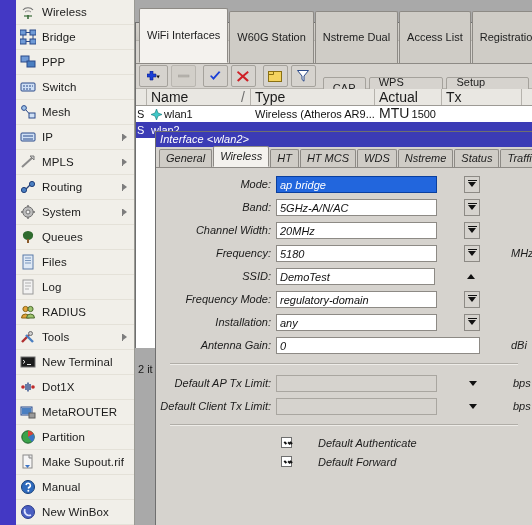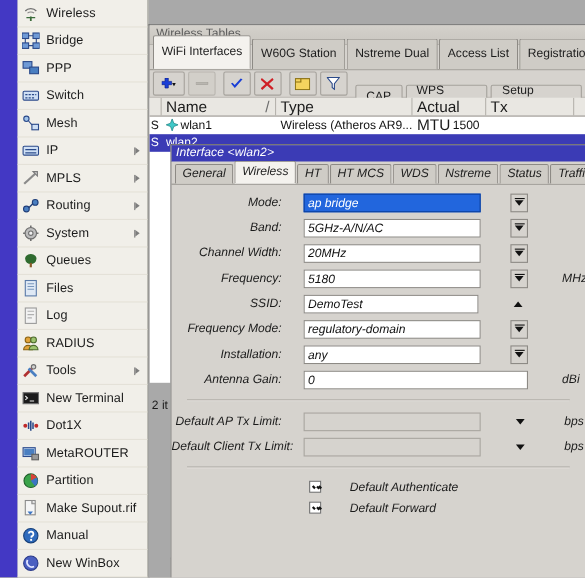--- a/index.html
+++ b/index.html
@@ -46,21 +46,21 @@
   .wt-title{
     height:17px;line-height:17px;padding-left:6px;
     background:linear-gradient(#d4d1cb,#c9c6c0);
     color:#5d5d5d;font-size:11px;border-bottom:1px solid #b5b2ac;
   }
   .tabstrip{
     height:23px;background:#d6d3ce;border-bottom:1px solid #8d8a85;
     display:flex;align-items:flex-end;padding-left:3px;box-sizing:border-box;
   }
   .tab{
-    height:19px;line-height:19px;padding:4px 7px;margin-right:1px;
+    height:19px;line-height:19px;padding:16px 7px;margin-right:1px;
     background:#cfccc6;border:1px solid #8d8a85;border-bottom:none;
     font-size:11px;color:#1d1d1d;white-space:nowrap;
     border-radius:2px 2px 0 0;
   }
   .tab.active{background:#f4f2ee;height:21px;line-height:21px;font-weight:normal;border-bottom:1px solid #f4f2ee;}
 
   .toolbar{
     height:25px;background:#d6d3ce;display:flex;align-items:center;
     padding-left:3px;border-bottom:1px solid #b7b4ae;box-sizing:border-box;
   }
@@ -108,21 +108,21 @@
     height:17px;line-height:17px;padding:0 6px;margin-right:1px;
     background:#cfccc6;border:1px solid #8d8a85;border-bottom:none;
     font-size:11px;color:#1d1d1d;white-space:nowrap;border-radius:2px 2px 0 0;
   }
   .dtab.active{background:#f4f2ee;height:19px;line-height:19px;border-bottom:1px solid #f4f2ee;}
 
   .dlg-body{position:relative;height:calc(100% - 36px);background:#d6d3ce;padding-top:6px;box-sizing:border-box;}
 
   .frow{display:flex;align-items:center;height:20px;margin-bottom:3px;}
   .flabel{
-    width:120px;text-align:right;padding-right:20px;font-size:11px;color:#1b1b1b;
+    width:120px;text-align:right;padding-right:5px;font-size:11px;color:#1b1b1b;
     white-space:nowrap;box-sizing:border-box;
   }
   .fctrl{flex:1;display:flex;align-items:center;min-width:0;gap:26px;}
   .finput{
     flex:1;height:17px;line-height:17px;background:#fff;border:1px solid #8d8a85;
     font-size:11px;color:#111;padding-left:3px;box-sizing:border-box;
     white-space:nowrap;overflow:hidden;
   }
   .finput.sel{background:#2266dd;color:#fff;border-color:#0a3f9e;}
   .finput.dim{background:#d6d3ce;border:1px solid #a9a6a0;}

